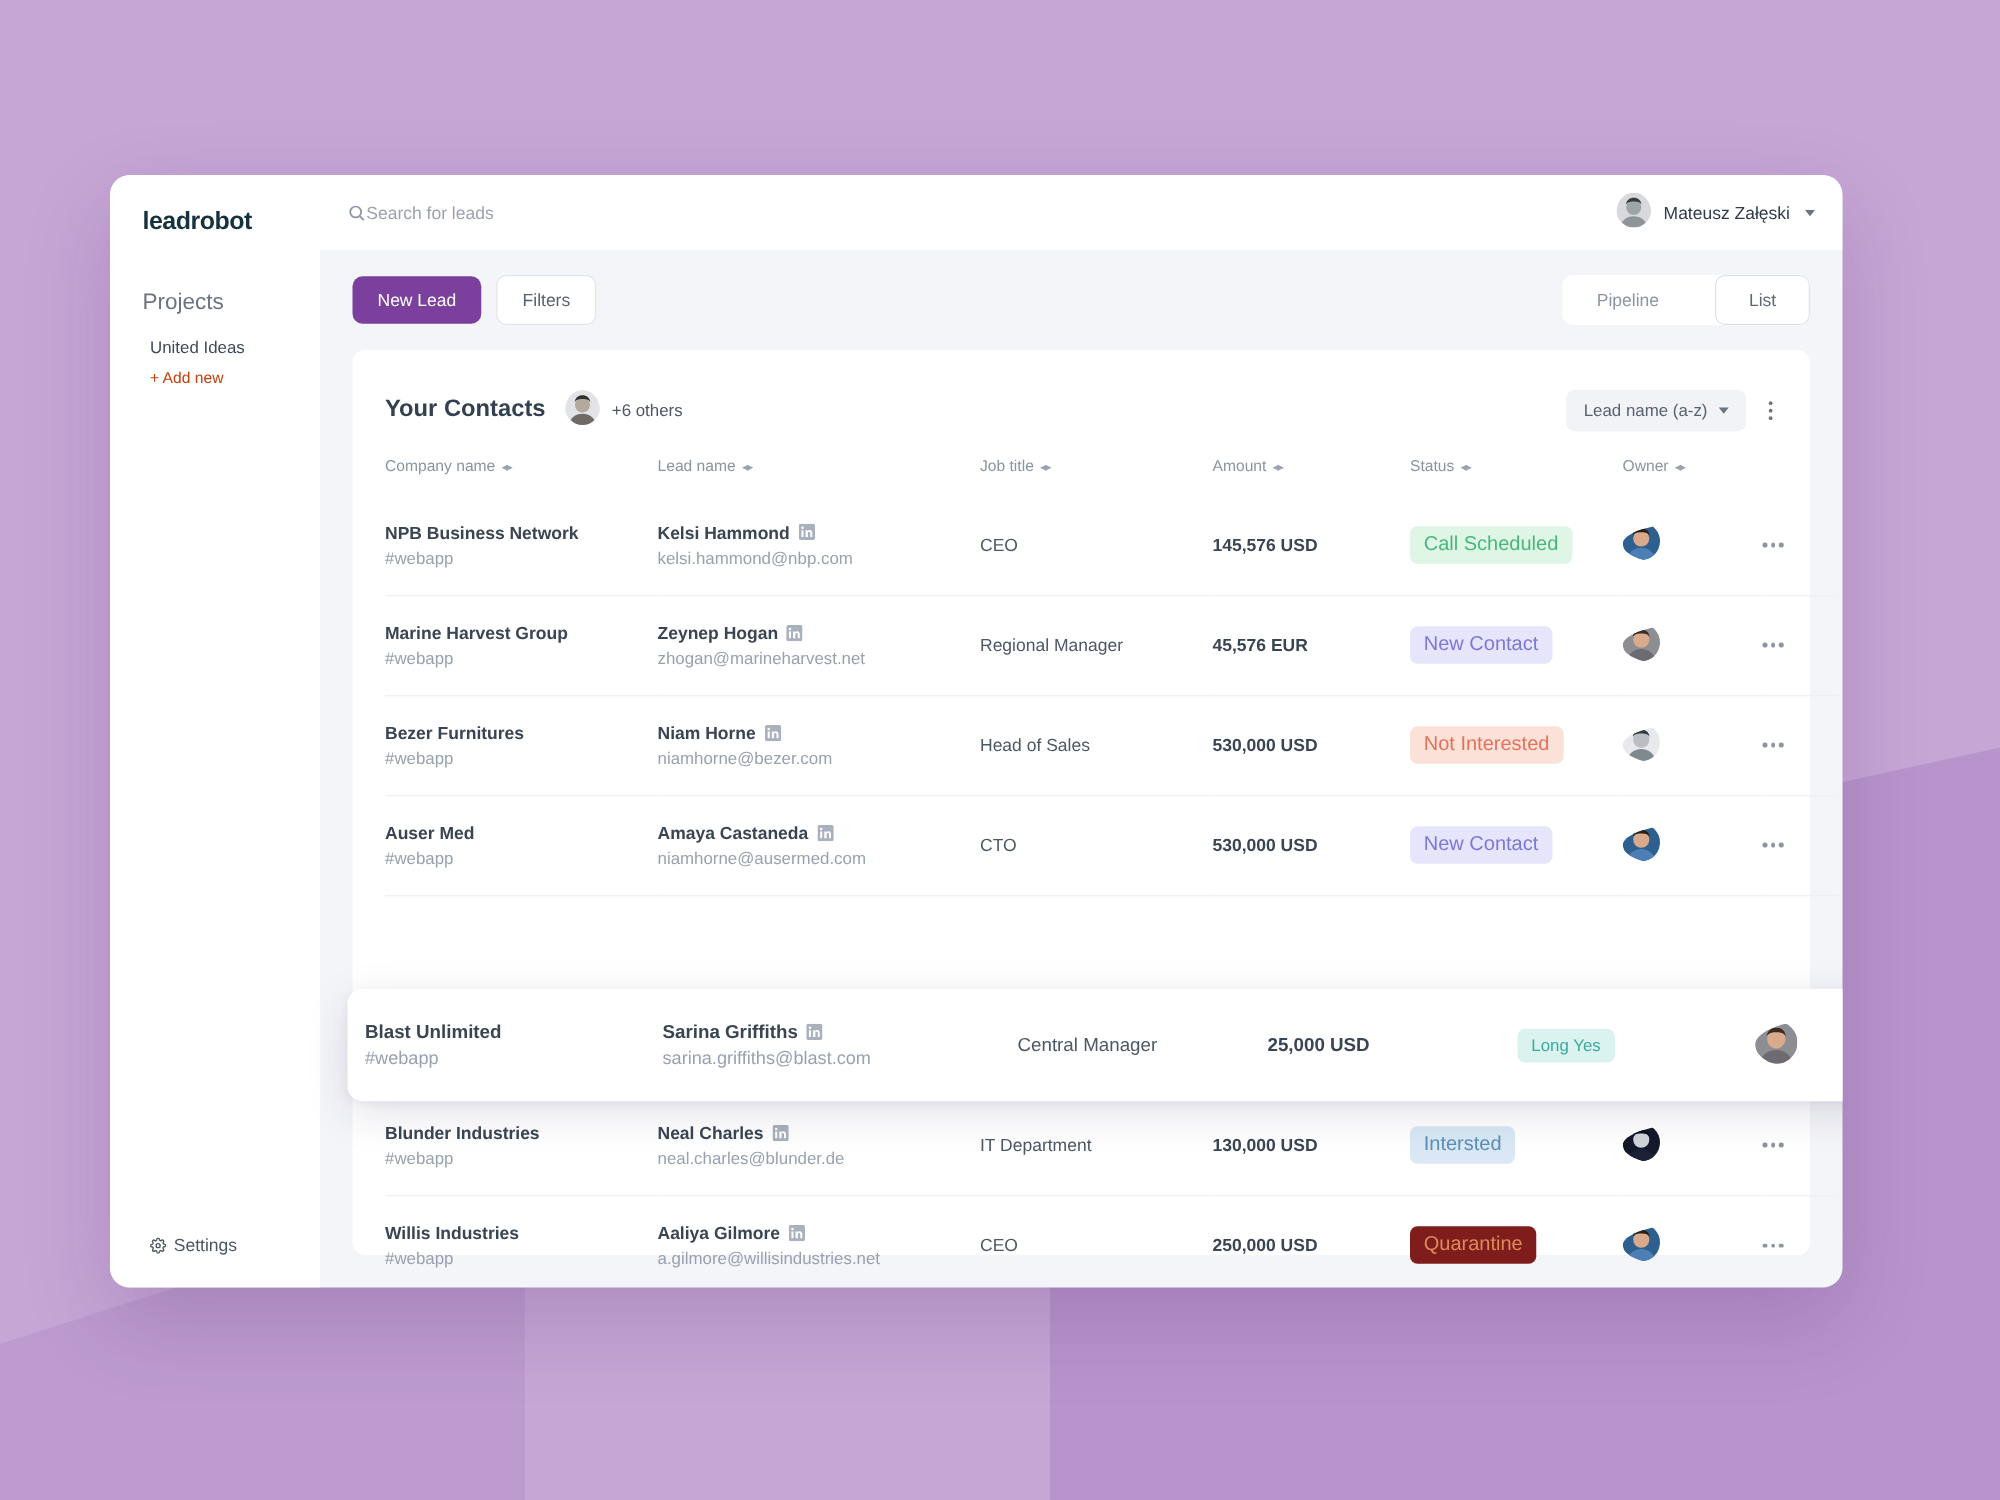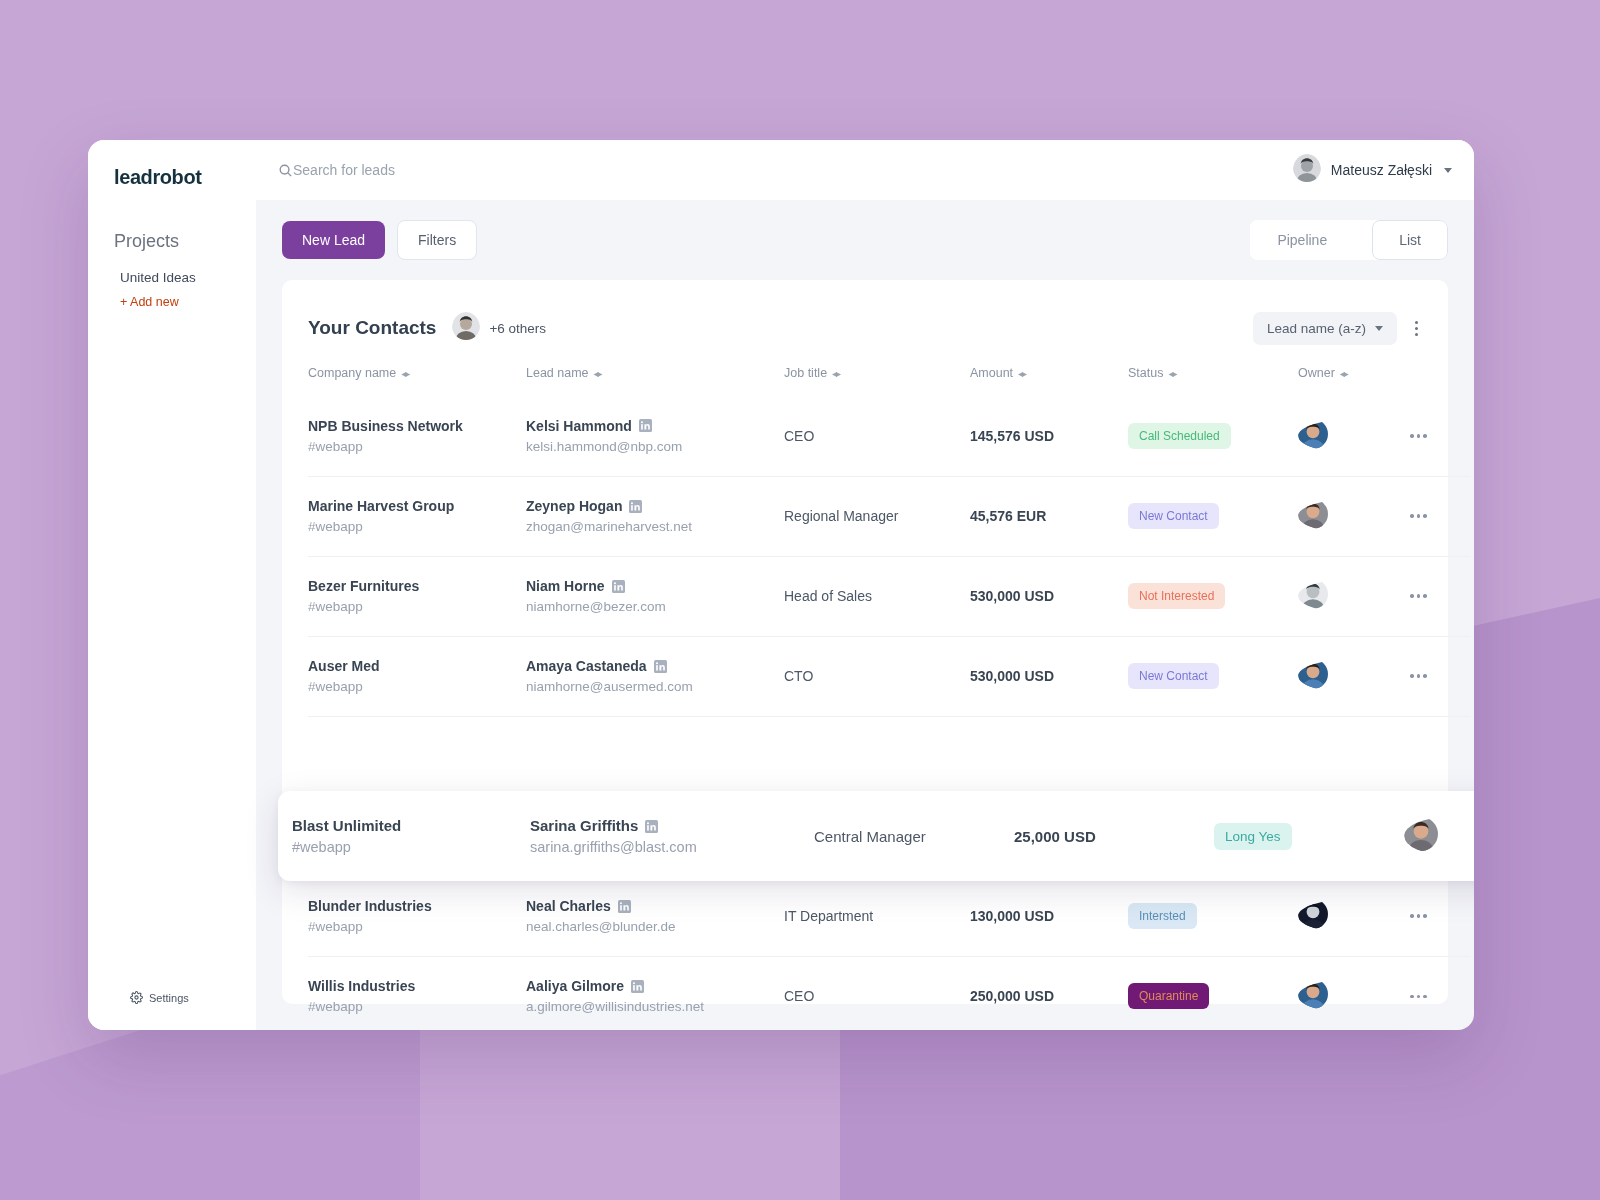--- a/index.html
+++ b/index.html
@@ -92,23 +92,23 @@
   }
   .nav-item.active::after {
     content: "";
     position: absolute;
     right: -3px; top: 6px;
     width: 5px; height: 36px;
     background: #7a3b9c;
     border-radius: 3px;
   }
   .settings {
-    font-size: 11px;
+    font-size: 14px;
     color: #4b5563;
-    padding: 0 0 26px 42px;
+    padding: 0 0 26px 32px;
     display: flex;
     align-items: center;
     gap: 6px;
   }
   .gear { width: 13px; height: 13px; display:block; }
 
   
   .main {
     flex: 1;
     display: flex;
@@ -287,21 +287,21 @@
   .co-name { font-size: 14px; font-weight: bold; color: #3a4553; margin-bottom: 5px; }
   .co-tag { font-size: 13.5px; color: #98a1ae; }
   .lead-name { font-size: 14px; font-weight: bold; color: #3a4553; margin-bottom: 5px; display: flex; align-items: center; gap: 7px;}
   .lead-email { font-size: 13.5px; color: #98a1ae; }
   .job { font-size: 14px; color: #4d5766; }
   .amount { font-size: 14px; font-weight: bold; color: #3a4553; }
   .li-icon { width: 13px; height: 13px; display:block; }
 
   .badge {
     display: inline-block;
-    font-size: 12px;
+    font-size: 16px;
     padding: 6px 11px;
     border-radius: 6px;
     white-space: nowrap;
   }
   .kebab-h {
     display: flex;
     gap: 3px;
     cursor: pointer;
     justify-content: flex-start;
   }
@@ -766,21 +766,21 @@
                       <rect width="24" height="24" rx="3" fill="#a8b1bd"></rect>
                       <rect x="4" y="9.5" width="3" height="10" fill="#fff"></rect>
                       <circle cx="5.5" cy="6" r="1.9" fill="#fff"></circle>
                       <path d="M10 9.5h3v1.4c.6-1 1.7-1.6 3-1.6 2.3 0 4 1.5 4 4.4v5.8h-3V14c0-1.4-.6-2.2-1.8-2.2-1.1 0-1.7.8-1.7 2.2v5.5h-3.5z" fill="#fff"></path>
                     </svg></span>
                 </div>
                 <div class="lead-email">a.gilmore@willisindustries.net</div>
               </td>
               <td class="job">CEO</td>
               <td class="amount">250,000 USD</td>
-              <td><span class="badge" style="background:#701a75;color:#e08a5a;">Quarantine</span></td>
+              <td><span class="badge" style="background:#7f1d1d;color:#e08a5a;">Quarantine</span></td>
               <td>
                 <span class="avatar"><svg width="30" height="30" viewBox="0 0 40 40">
                     <defs>
                       <clipPath id="cpavatar-blue-shirt30">
                         <circle cx="20" cy="20" r="20"></circle>
                       </clipPath>
                     </defs>
                     <g clip-path="url(#cpavatar-blue-shirt30)">
                       <rect width="40" height="40" fill="#2d5f8f"></rect>
                       <ellipse cx="20" cy="40" rx="15" ry="13" fill="#4b7fb5"></ellipse>

